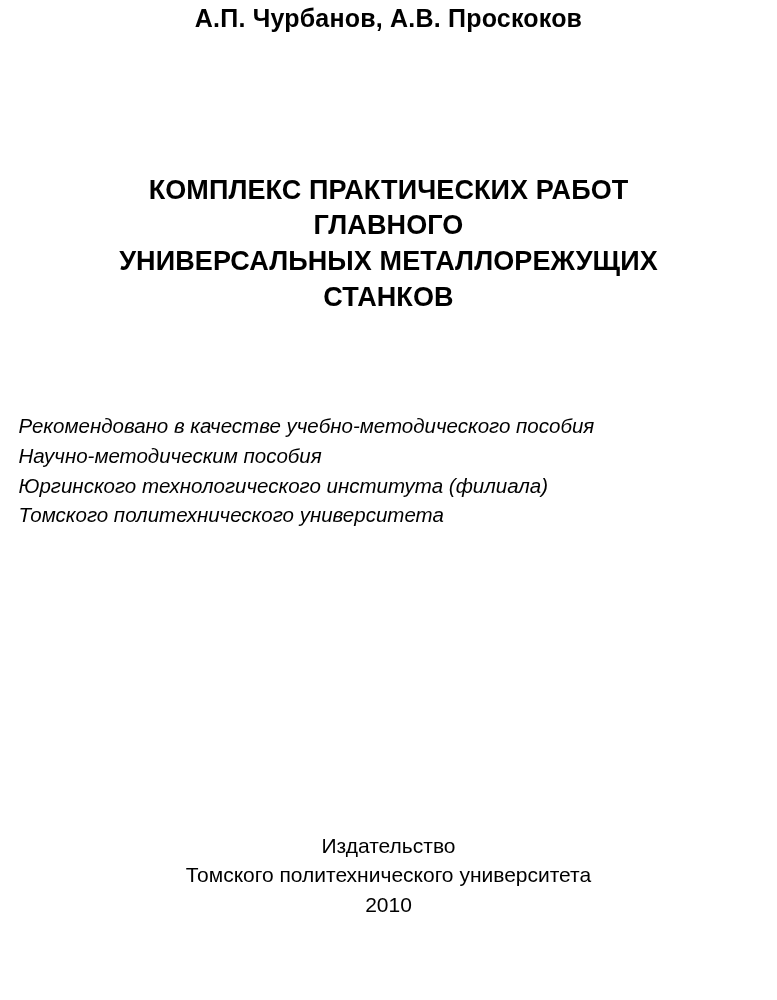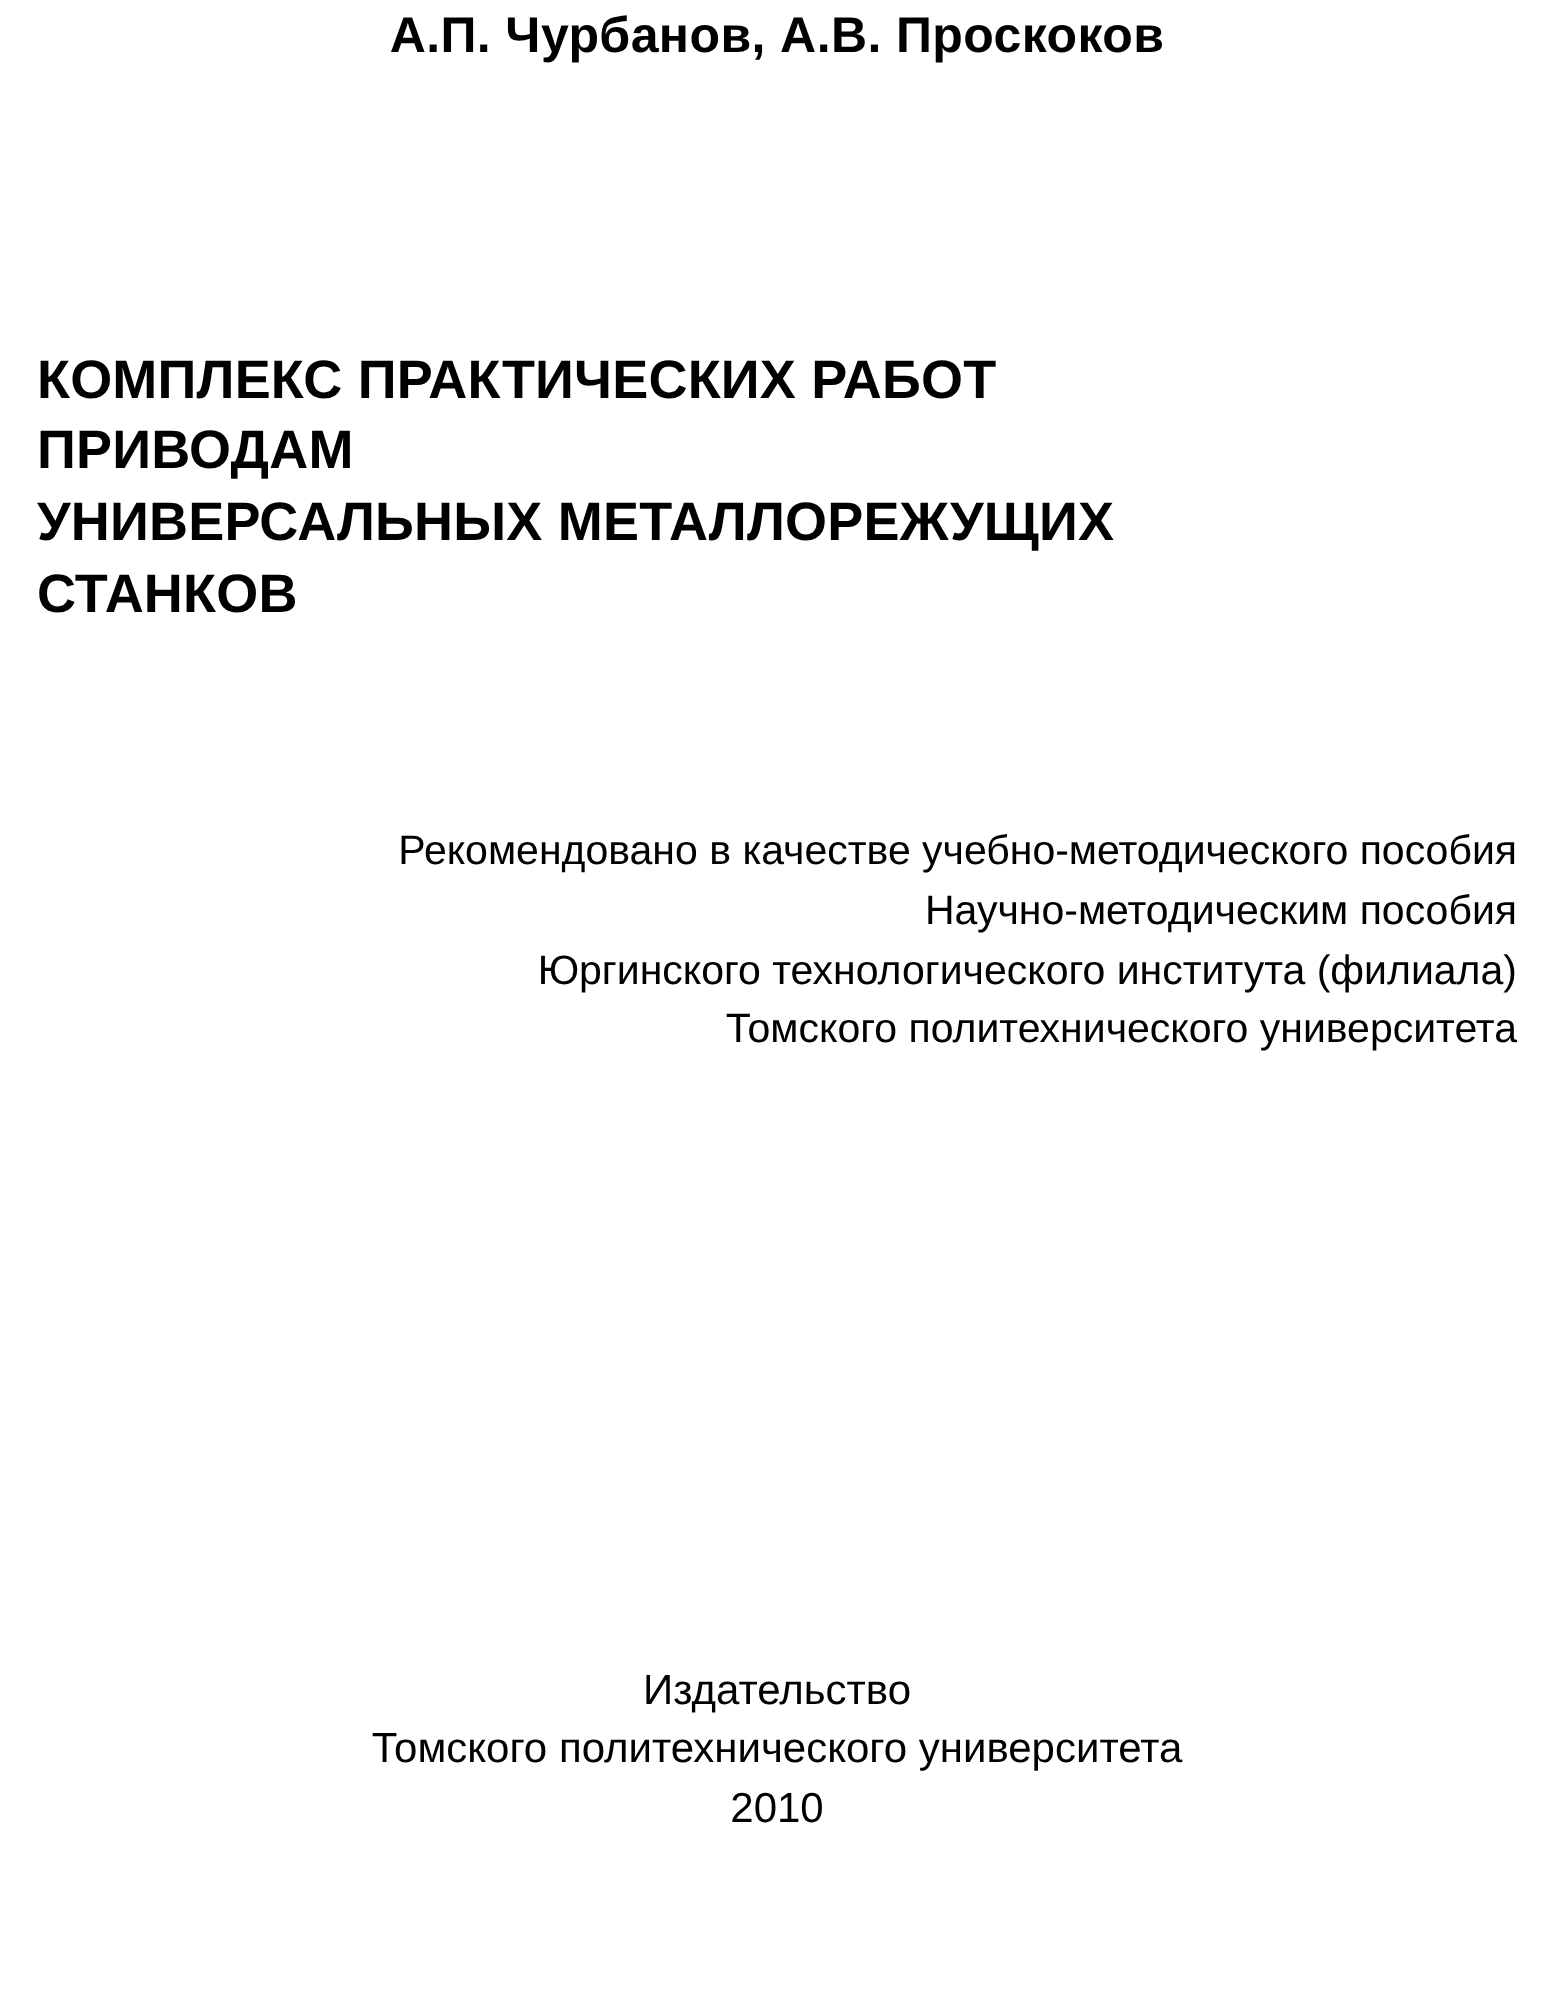--- a/index.html
+++ b/index.html
@@ -28,34 +28,36 @@
     margin-top: 4px;
     font-size: 25px;
     font-weight: bold;
     letter-spacing: 0.2px;
     text-align: center;
     line-height: 1.15;
   }
   .title-block {
     margin-top: 140px;
     width: 740px;
+    text-align: center;
     font-size: 27px;
     font-weight: bold;
     line-height: 1.32;
     letter-spacing: 0.1px;
   }
   .title-line {
     display: block;
     white-space: nowrap;
   }
   .recommend-block {
     margin-top: 96px;
     width: 740px;
-    text-align: right;
+    text-align: left;
     font-size: 20.5px;
+    font-style: italic;
     line-height: 1.45;
   }
   .recommend-line {
     display: block;
     white-space: nowrap;
   }
   .publisher-block {
     position: absolute;
     bottom: 4px;
     left: 0;
@@ -70,21 +72,21 @@
 </style>
 </head>
 <body>
 
 <div class="page">
 
   <div class="authors">А.П. Чурбанов, А.В. Проскоков</div>
 
   <div class="title-block">
     <span class="title-line">КОМПЛЕКС ПРАКТИЧЕСКИХ РАБОТ</span>
-    <span class="title-line">ПРИВОДАМ</span>
+    <span class="title-line">ГЛАВНОГО</span>
     <span class="title-line">УНИВЕРСАЛЬНЫХ МЕТАЛЛОРЕЖУЩИХ</span>
     <span class="title-line">СТАНКОВ</span>
   </div>
 
   <div class="recommend-block">
     <span class="recommend-line">Рекомендовано в качестве учебно-методического пособия</span>
     <span class="recommend-line">Научно-методическим пособия</span>
     <span class="recommend-line">Юргинского технологического института (филиала)</span>
     <span class="recommend-line">Томского политехнического университета</span>
   </div>

